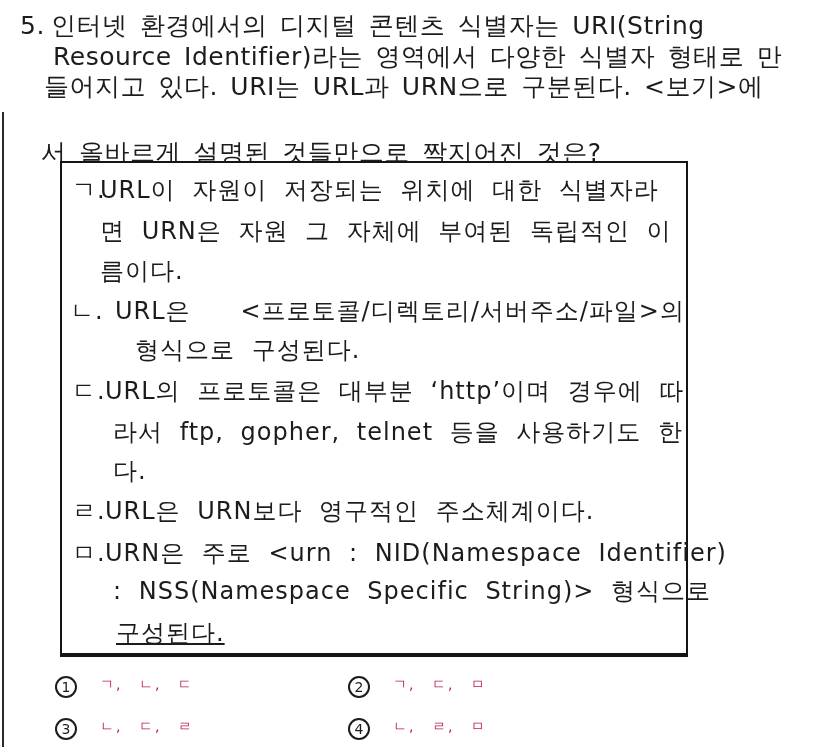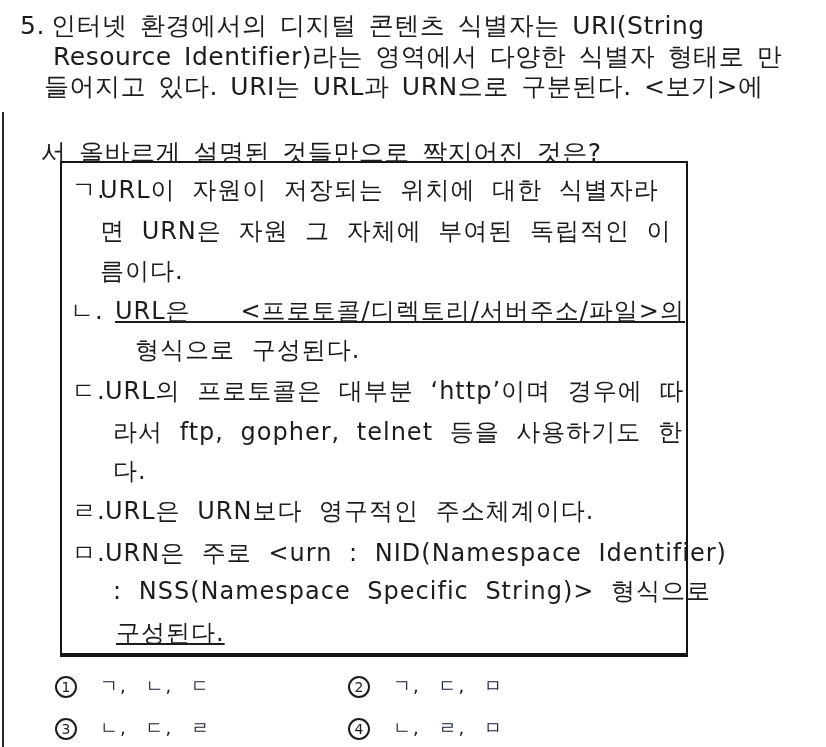--- a/index.html
+++ b/index.html
@@ -68,25 +68,25 @@
     box-sizing: border-box;
     font-size: 14px;
     line-height: 18px;
     text-align: center;
     color: #1c1c1c;
   }
   .choice-label {
     position: absolute;
     top: 1px;
     white-space: pre;
-    font-size: 18px;
+    font-size: 14px;
     line-height: 1;
     letter-spacing: 2px;
     word-spacing: 10px;
-    color: #0f172a;
+    color: #be185d;
   }
 </style>
 </head>
 <body>
 
 <div id="page">
 
   <div id="column-rule"></div>
 
   <div class="line q-line" style="left:20px; top:13px;">5.</div>
@@ -96,21 +96,21 @@
   <div class="line q-line" style="left:41px; top:116px;margin-top:24px;">서 올바르게 설명된 것들만으로 짝지어진 것은?</div>
 
   <div id="boki-box">
 
     <div class="line box-line" style="left:10px; top:15px;">ㄱ.</div>
     <div class="line box-line" style="left:38px; top:15px;">URL이 자원이 저장되는 위치에 대한 식별자라</div>
     <div class="line box-line" style="left:38px; top:56px;">면 URN은 자원 그 자체에 부여된 독립적인 이</div>
     <div class="line box-line" style="left:38px; top:96px;">름이다.</div>
 
     <div class="line box-line" style="left:8px; top:136px;">ㄴ.</div>
-    <div class="line box-line" style="left:53px; top:136px;text-decoration:underline;">URL은   &lt;프로토콜/디렉토리/서버주소/파일&gt;의</div>
+    <div class="line box-line" style="left:53px; top:136px;">URL은   &lt;프로토콜/디렉토리/서버주소/파일&gt;의</div>
     <div class="line box-line" style="left:73px; top:175px;">형식으로 구성된다.</div>
 
     <div class="line box-line" style="left:10px; top:216px;">ㄷ.</div>
     <div class="line box-line" style="left:51px; top:257px;">라서 ftp, gopher, telnet 등을 사용하기도 한</div>
     <div class="line box-line" style="left:43px; top:216px;">URL의 프로토콜은 대부분 ‘http’이며 경우에 따</div>
     <div class="line box-line" style="left:51px; top:296px;">다.</div>
 
     <div class="line box-line" style="left:10px; top:336px;">ㄹ.</div>
     <div class="line box-line" style="left:43px; top:336px;">URL은 URN보다 영구적인 주소체계이다.</div>
 

